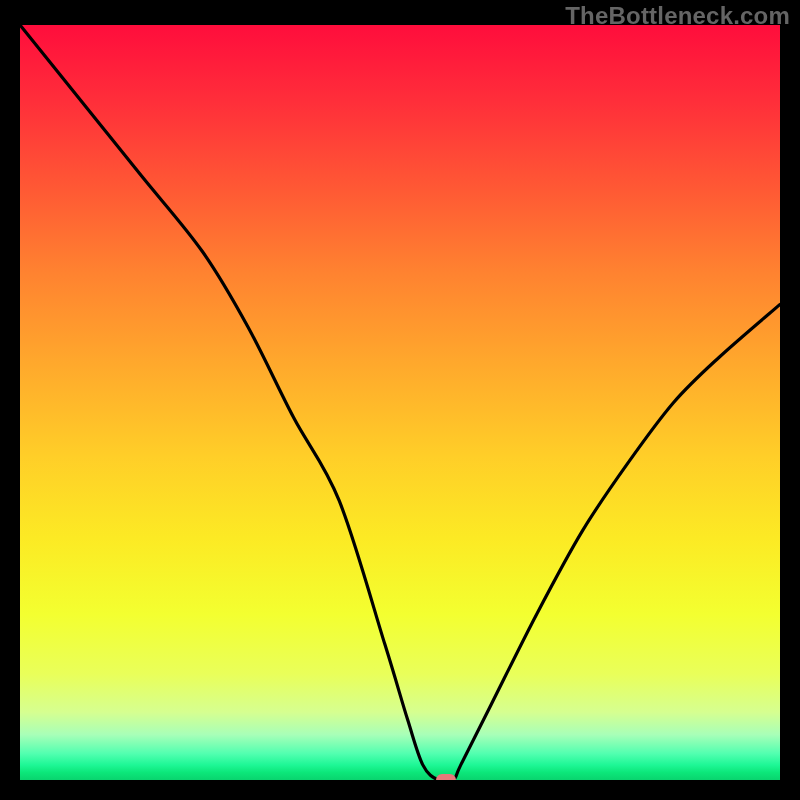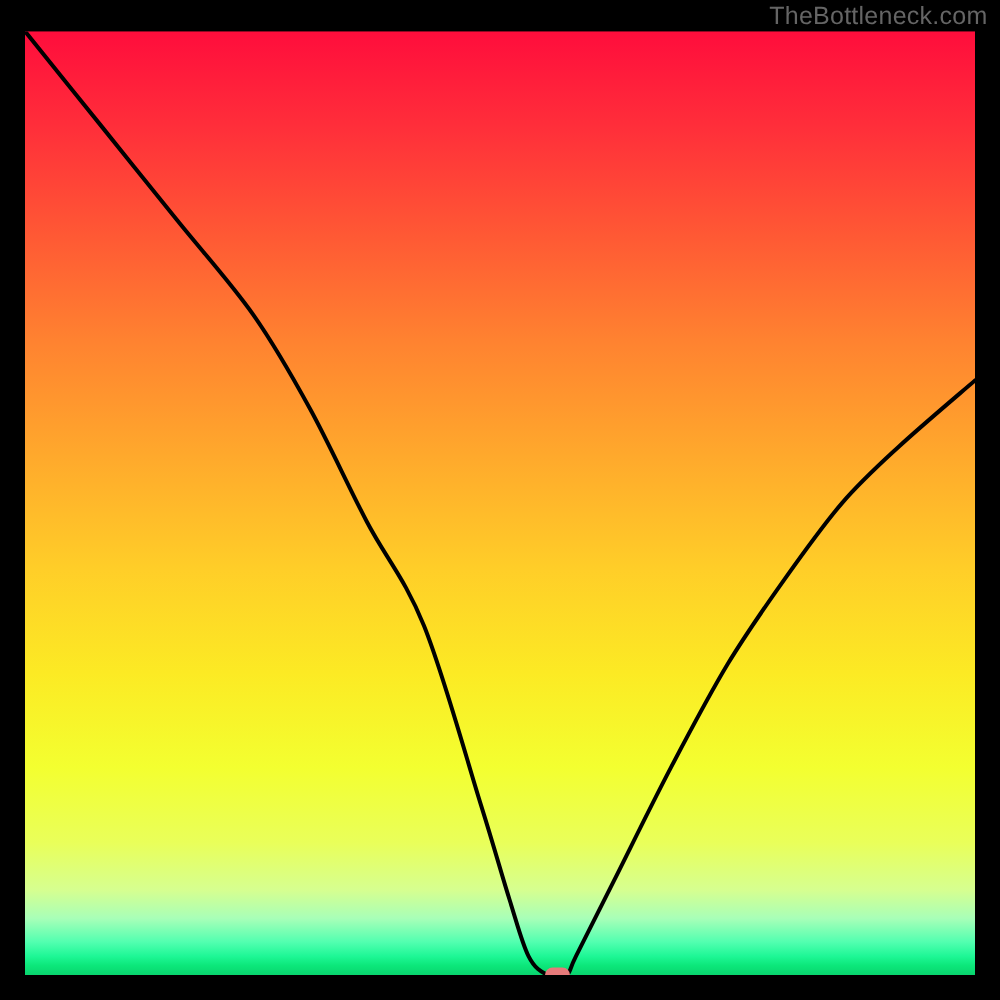--- a/index.html
+++ b/index.html
@@ -14,22 +14,22 @@
     position: relative;
     width: 800px;
     height: 800px;
     background: #000;
   }
   .attribution {
     position: absolute;
     top: 2px;
     right: 10px;
     font-family: Arial, Helvetica, sans-serif;
-    font-size: 20px;
-    font-weight: 400;
+    font-size: 24px;
+    font-weight: 700;
     color: #656565;
     letter-spacing: 0.2px;
     z-index: 10;
   }
   .plot-area {
     position: absolute;
     left: 20px;
     top: 25px;
     width: 760px;
     height: 755px;

